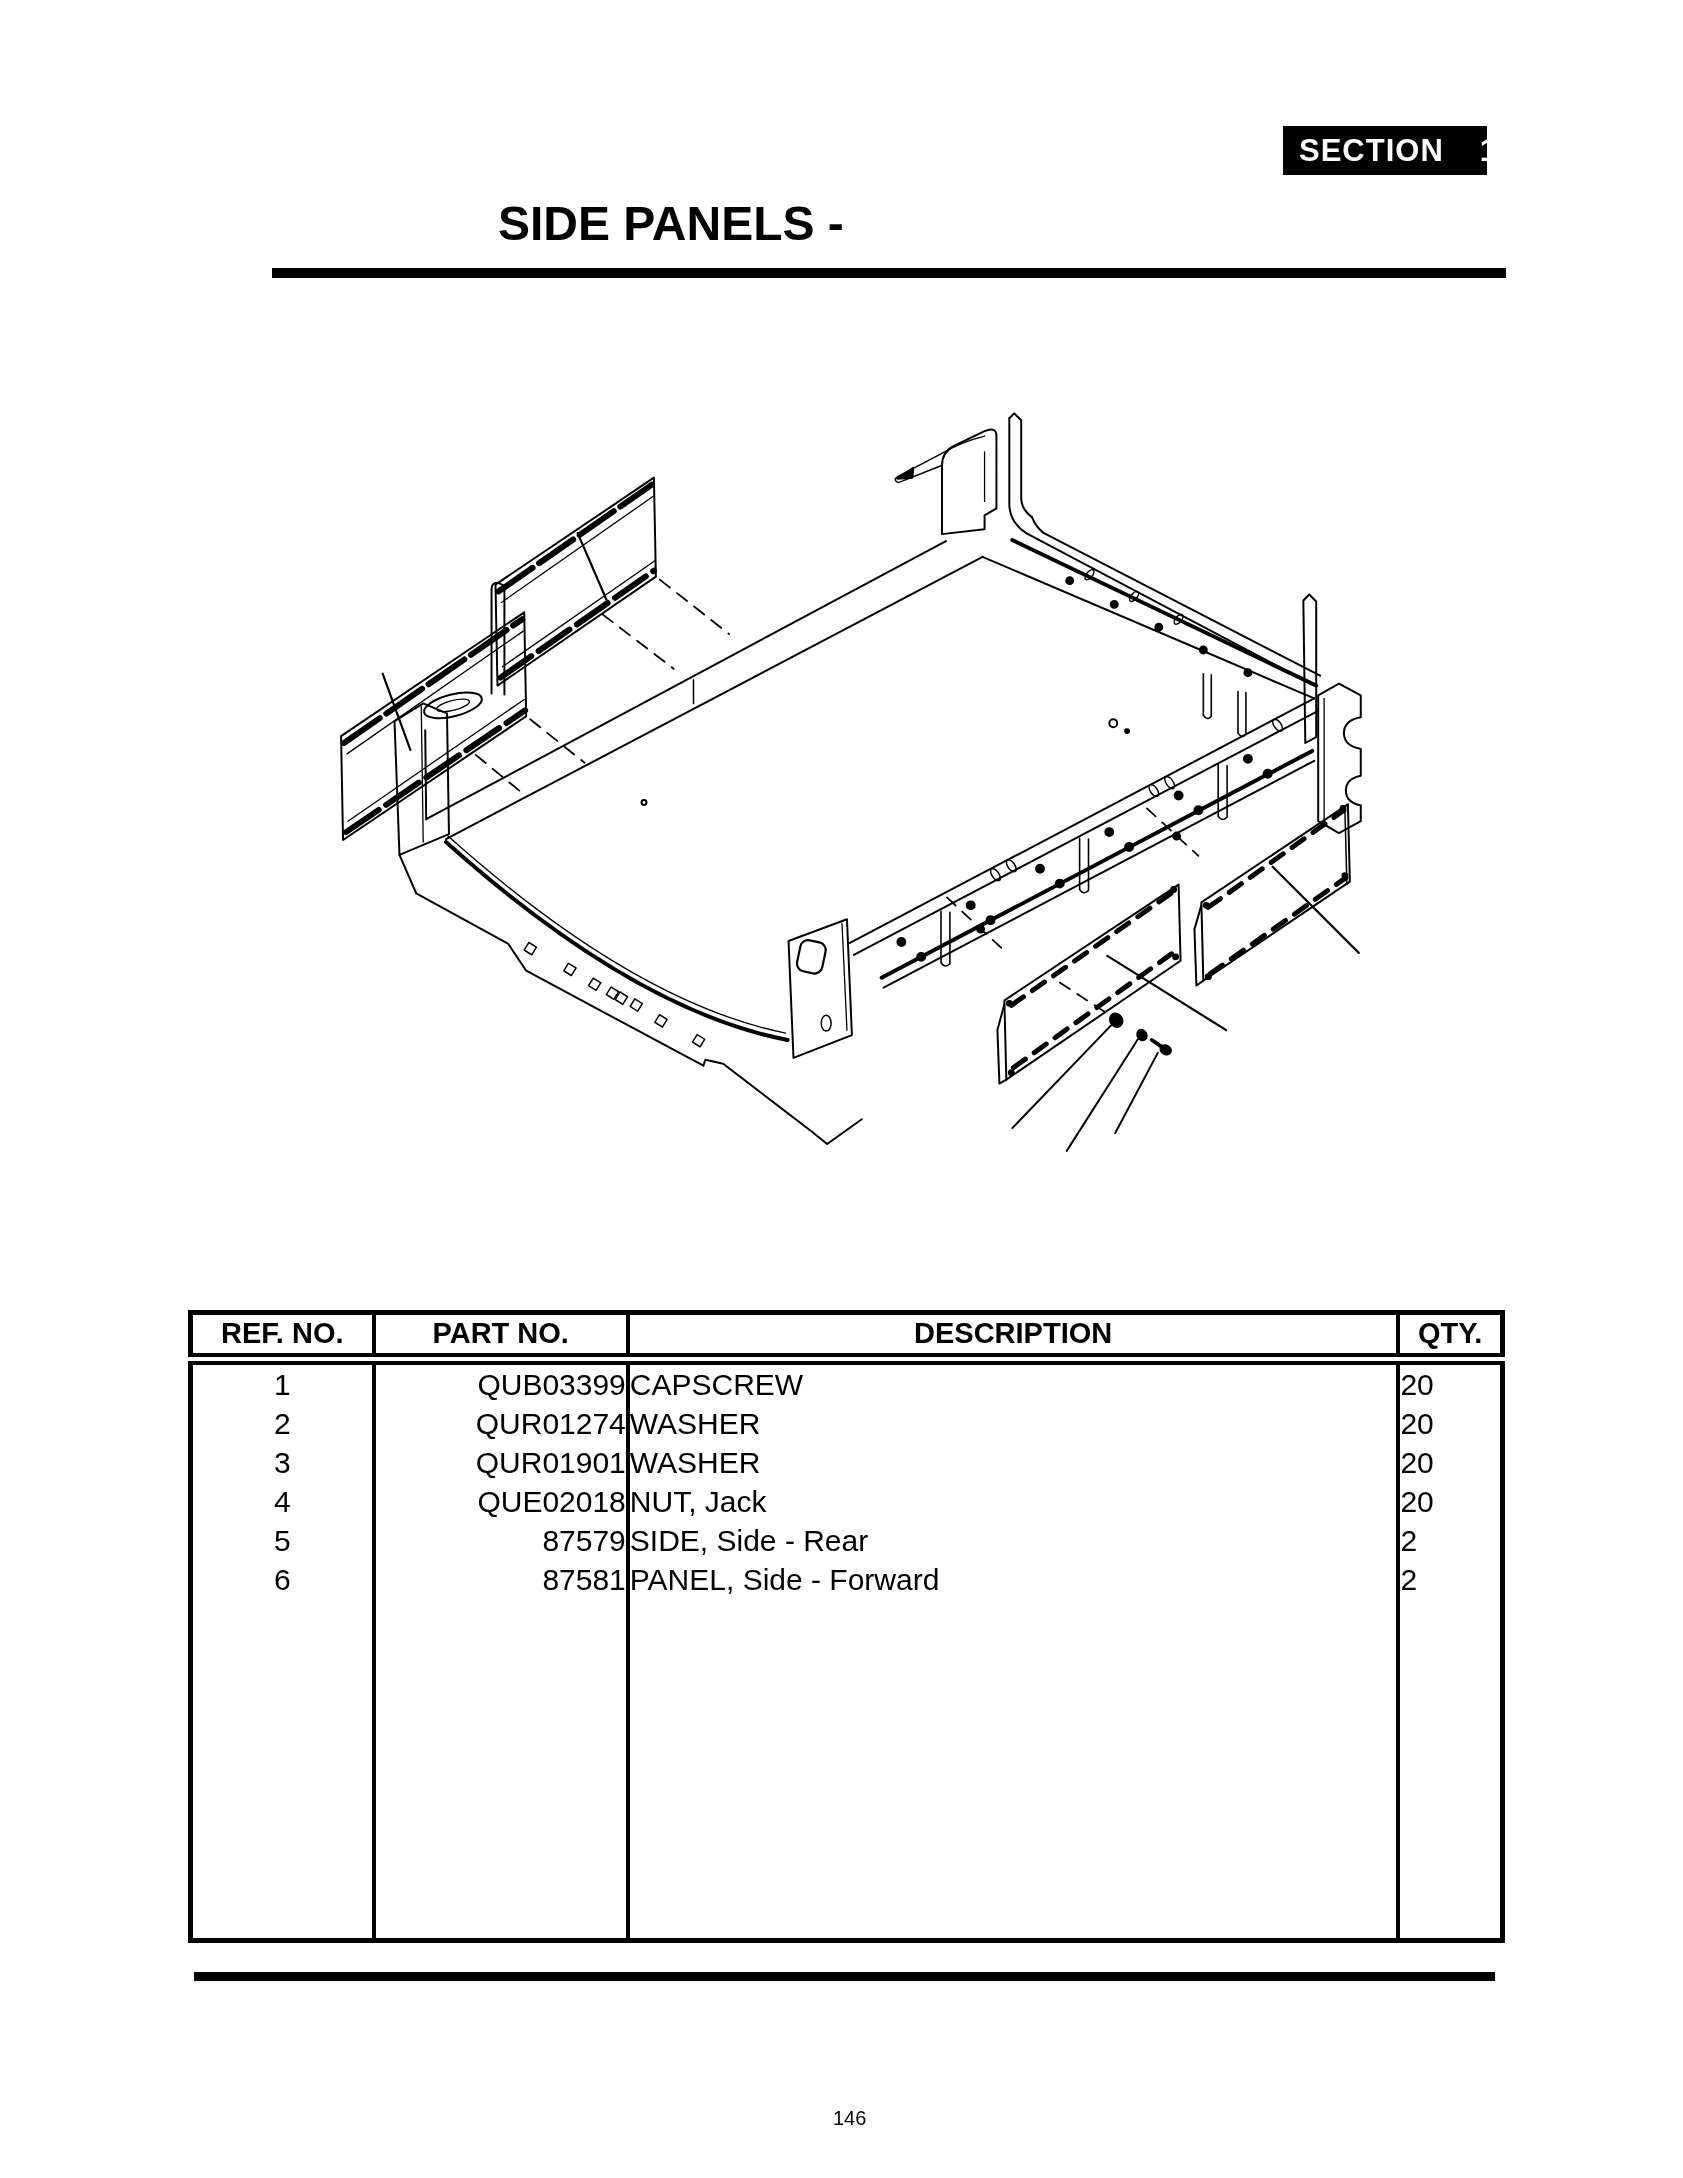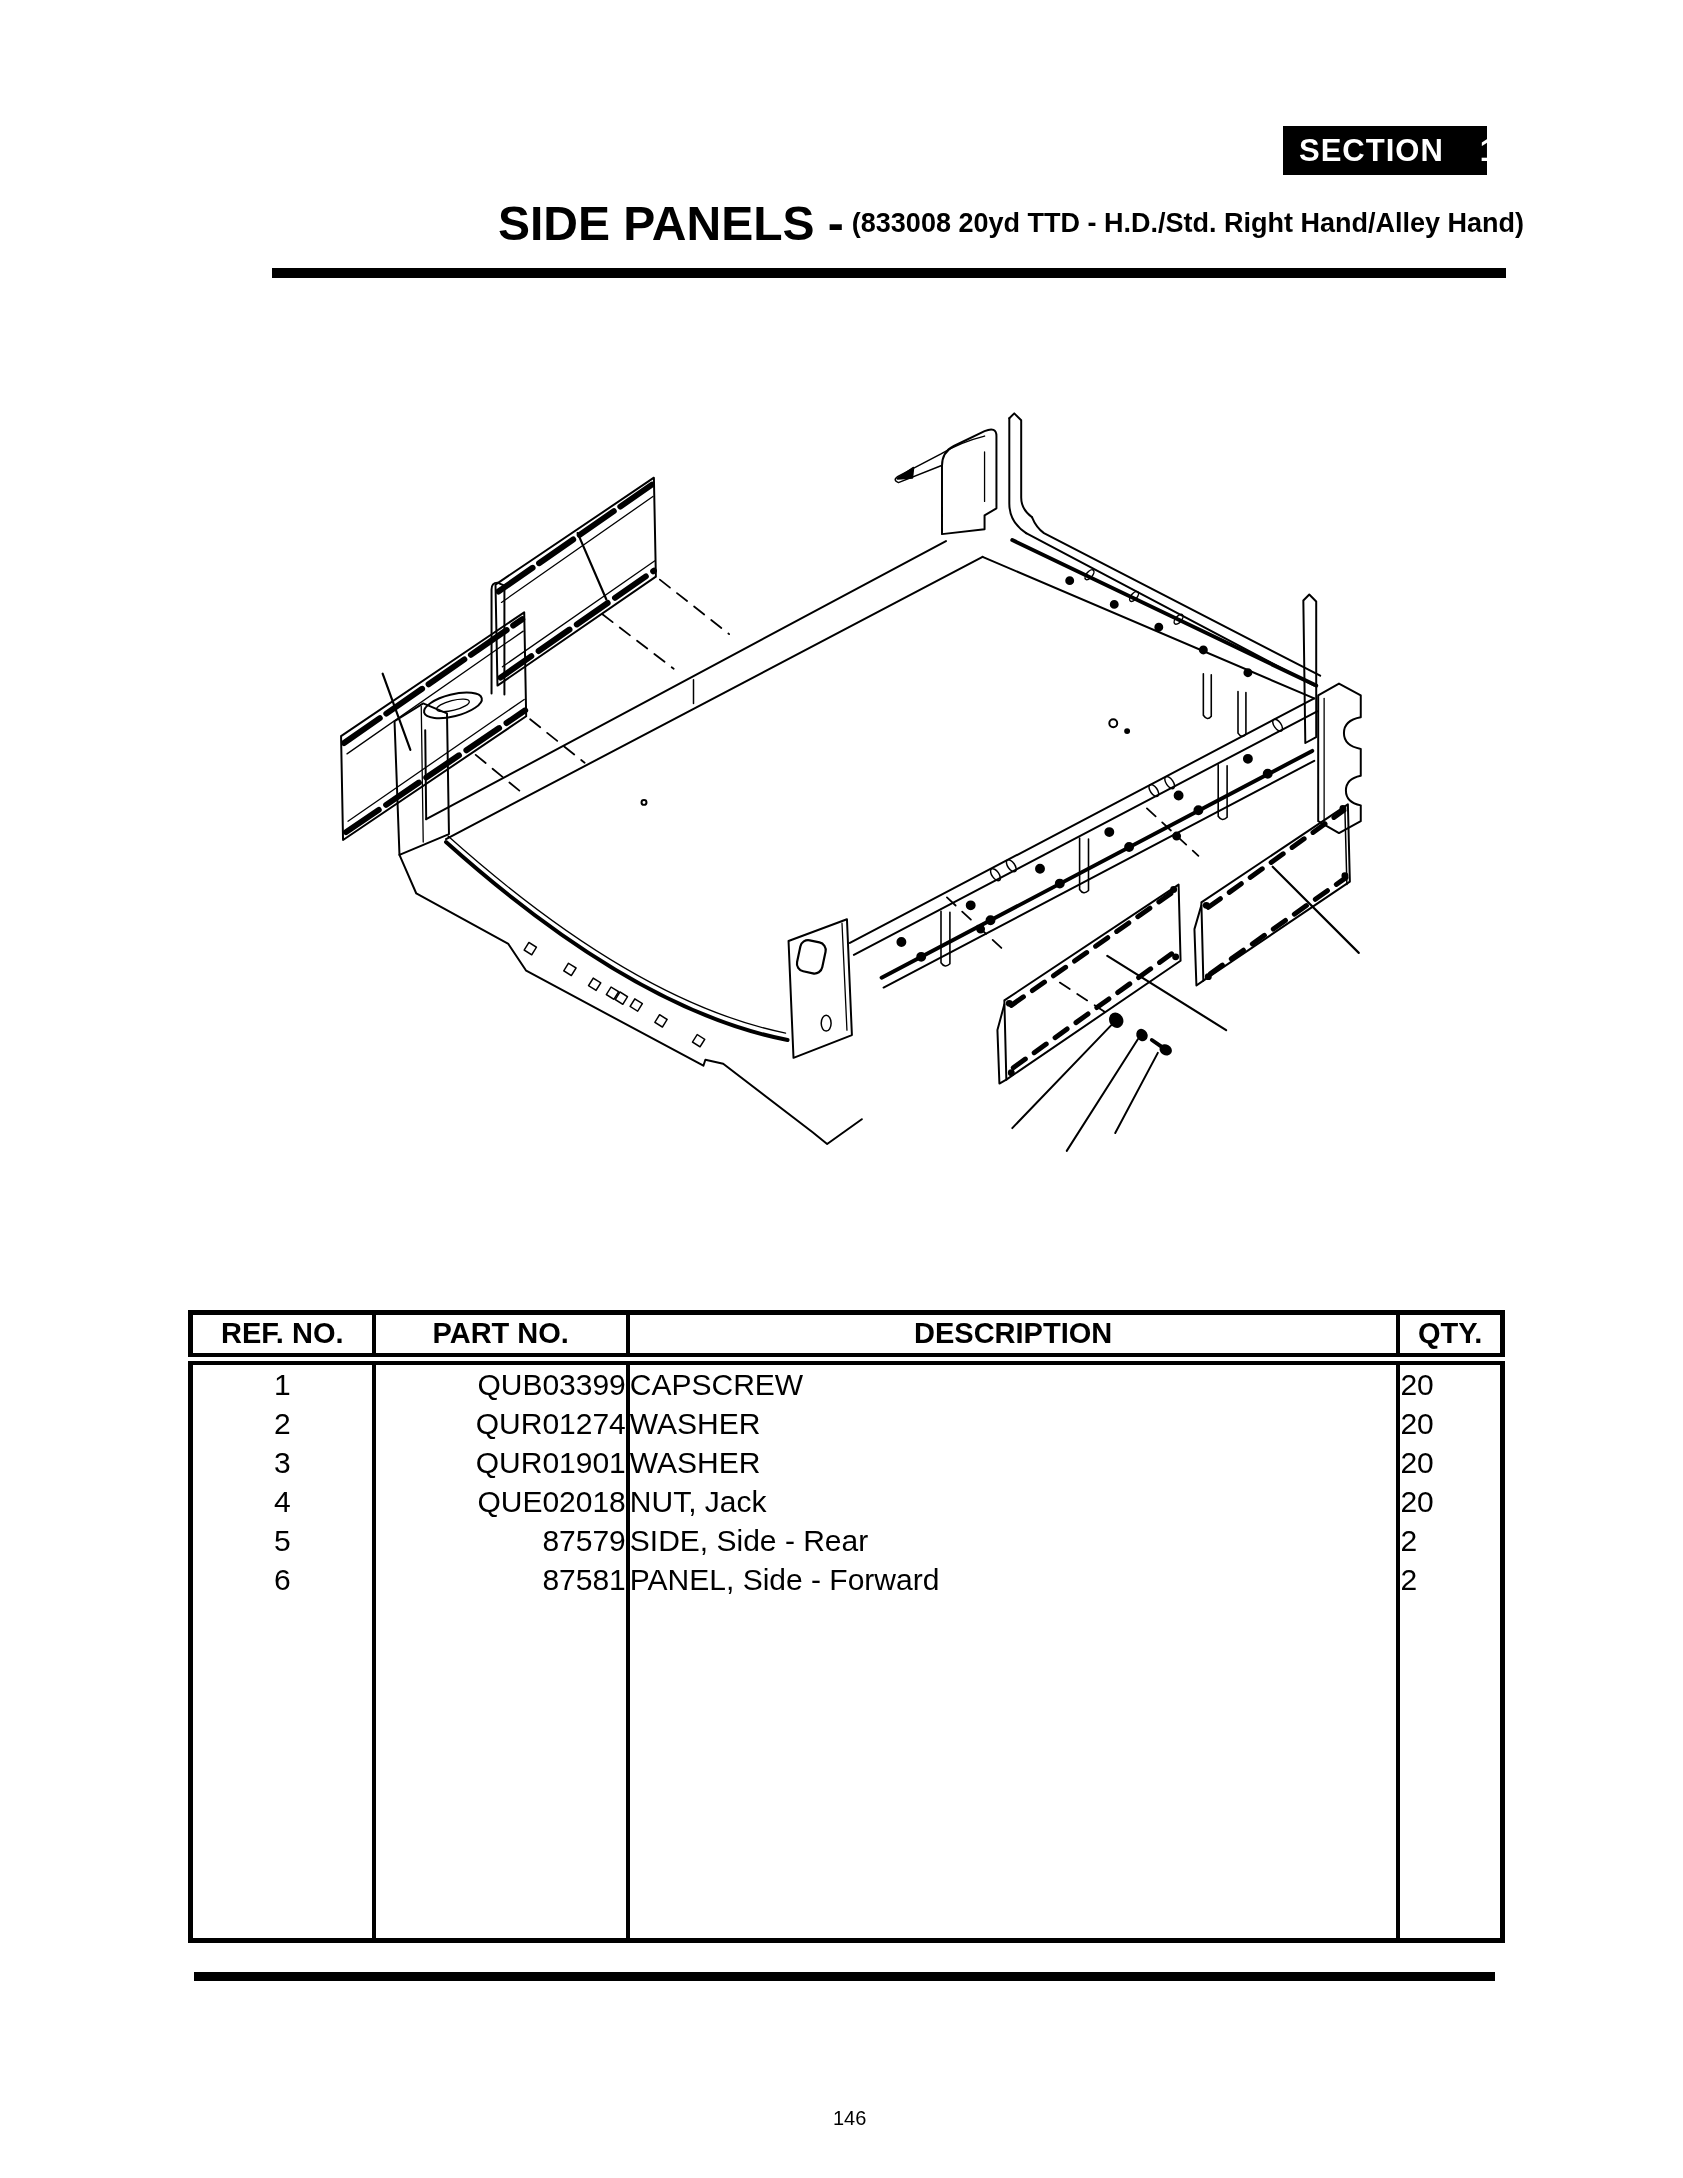--- a/index.html
+++ b/index.html
@@ -55,21 +55,20 @@
 
 <div class="page">
 
   <div class="section-badge">
     <span>SECTION</span>
     <span>1</span>
   </div>
 
   <div class="title-row">
     <span class="title-main">SIDE PANELS -</span>
-    <span class="title-sub">(833008 20yd TTD - H.D./Std. Right Hand/Alley Hand)</span>
   </div>
 
   <div class="rule rule-top"></div>
 
   <div class="diagram">
   <svg viewBox="0 0 1300 1000" width="1287" height="990" xmlns="http://www.w3.org/2000/svg">
     <g stroke="#000" fill="none" stroke-width="2" stroke-linejoin="round" stroke-linecap="round">
 
       <g>
         <path d="M250,340 L410,232 L412,332 L252,442 Z"></path>

